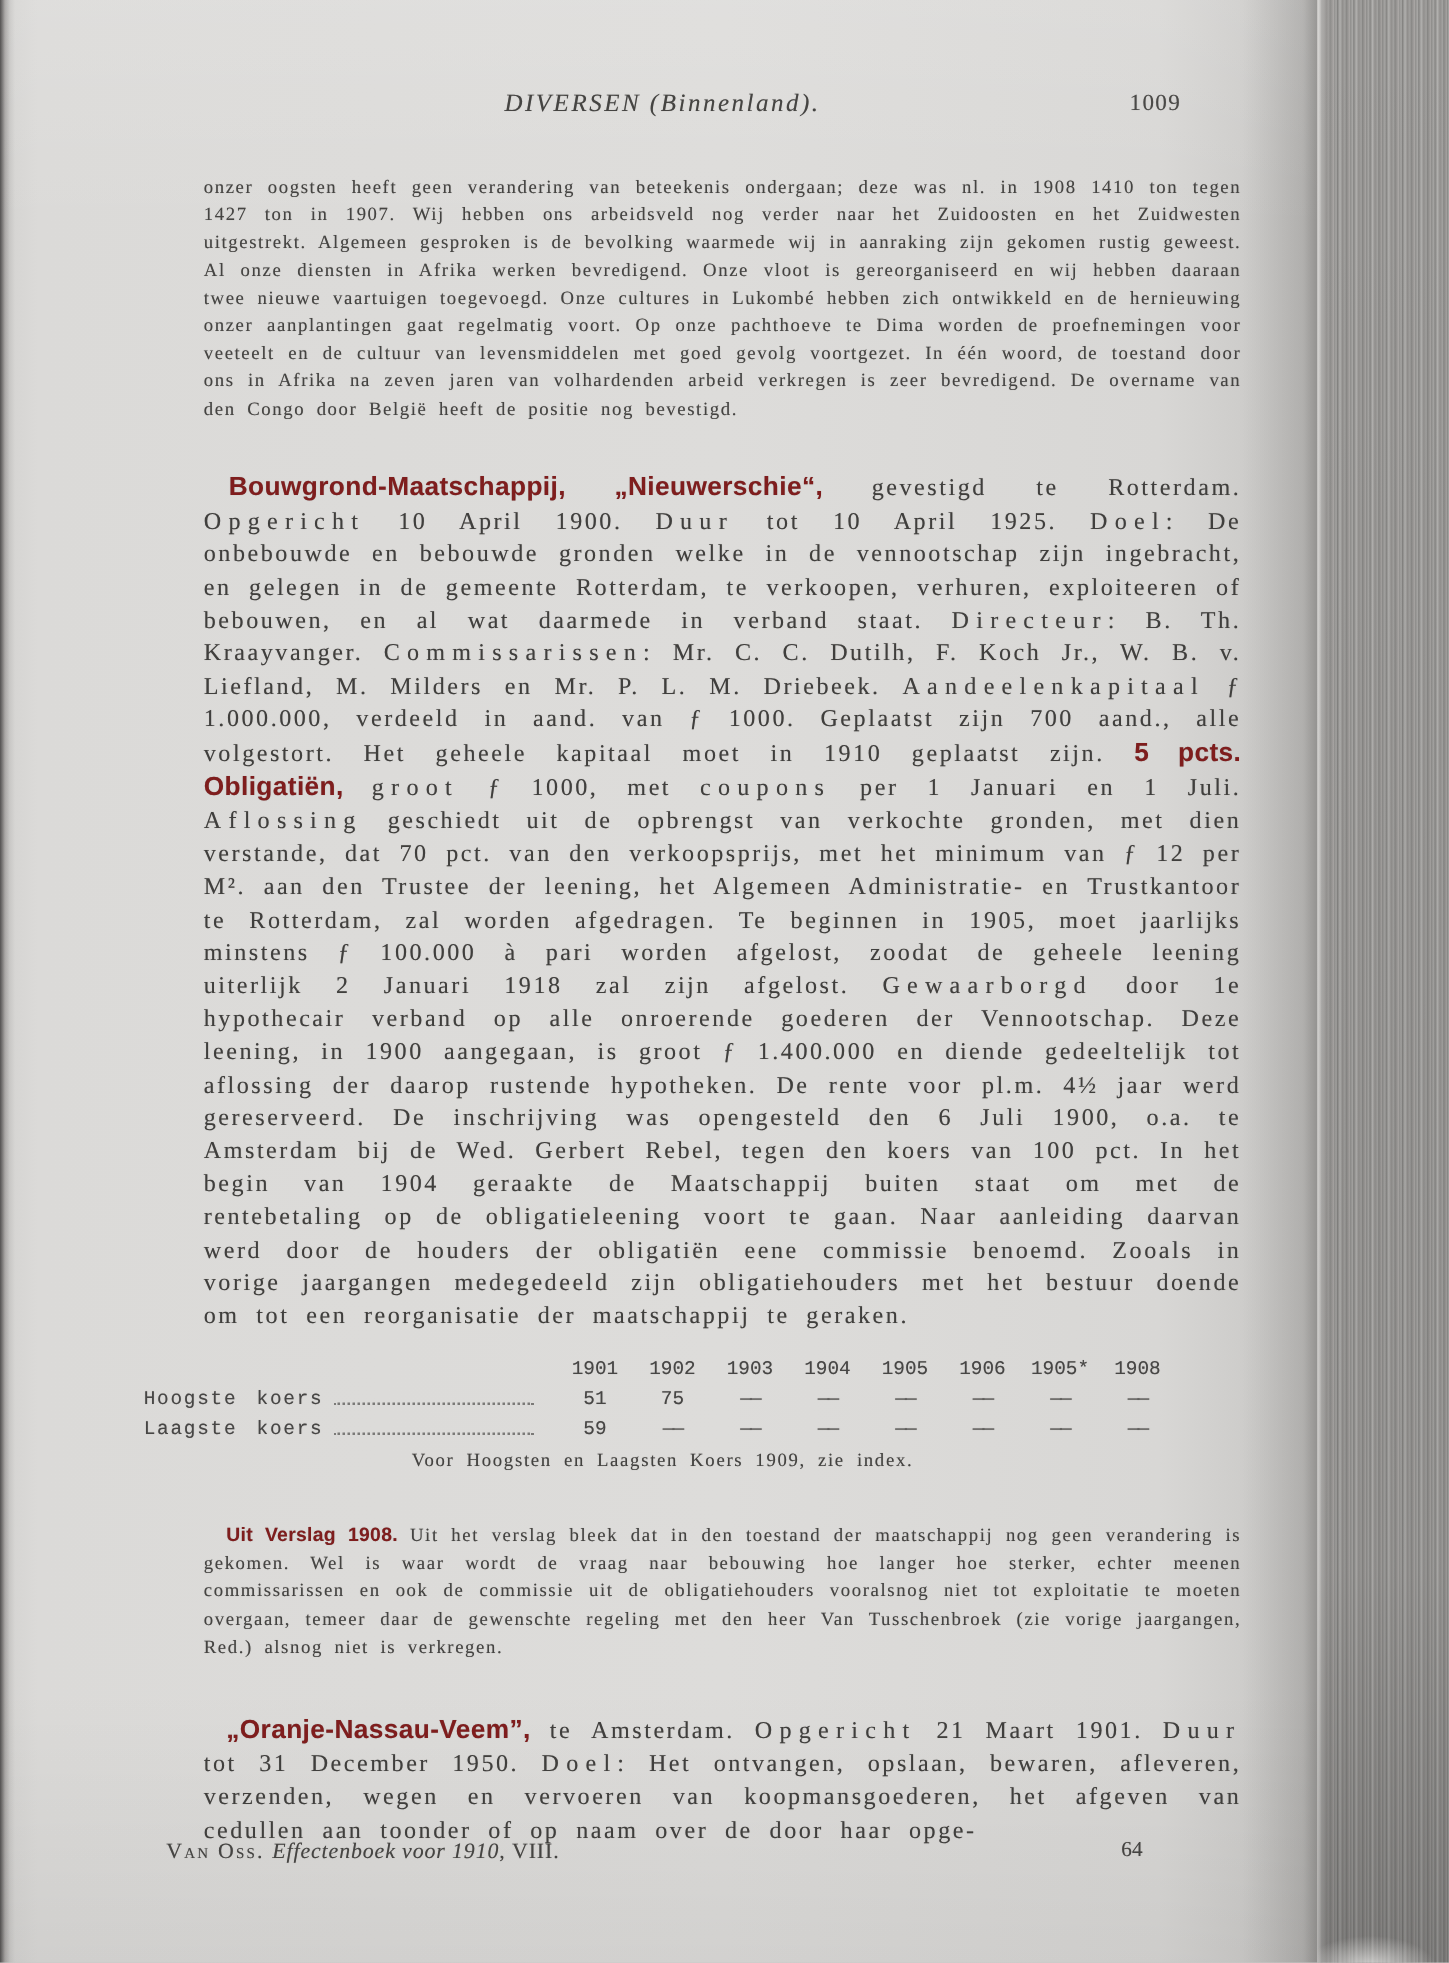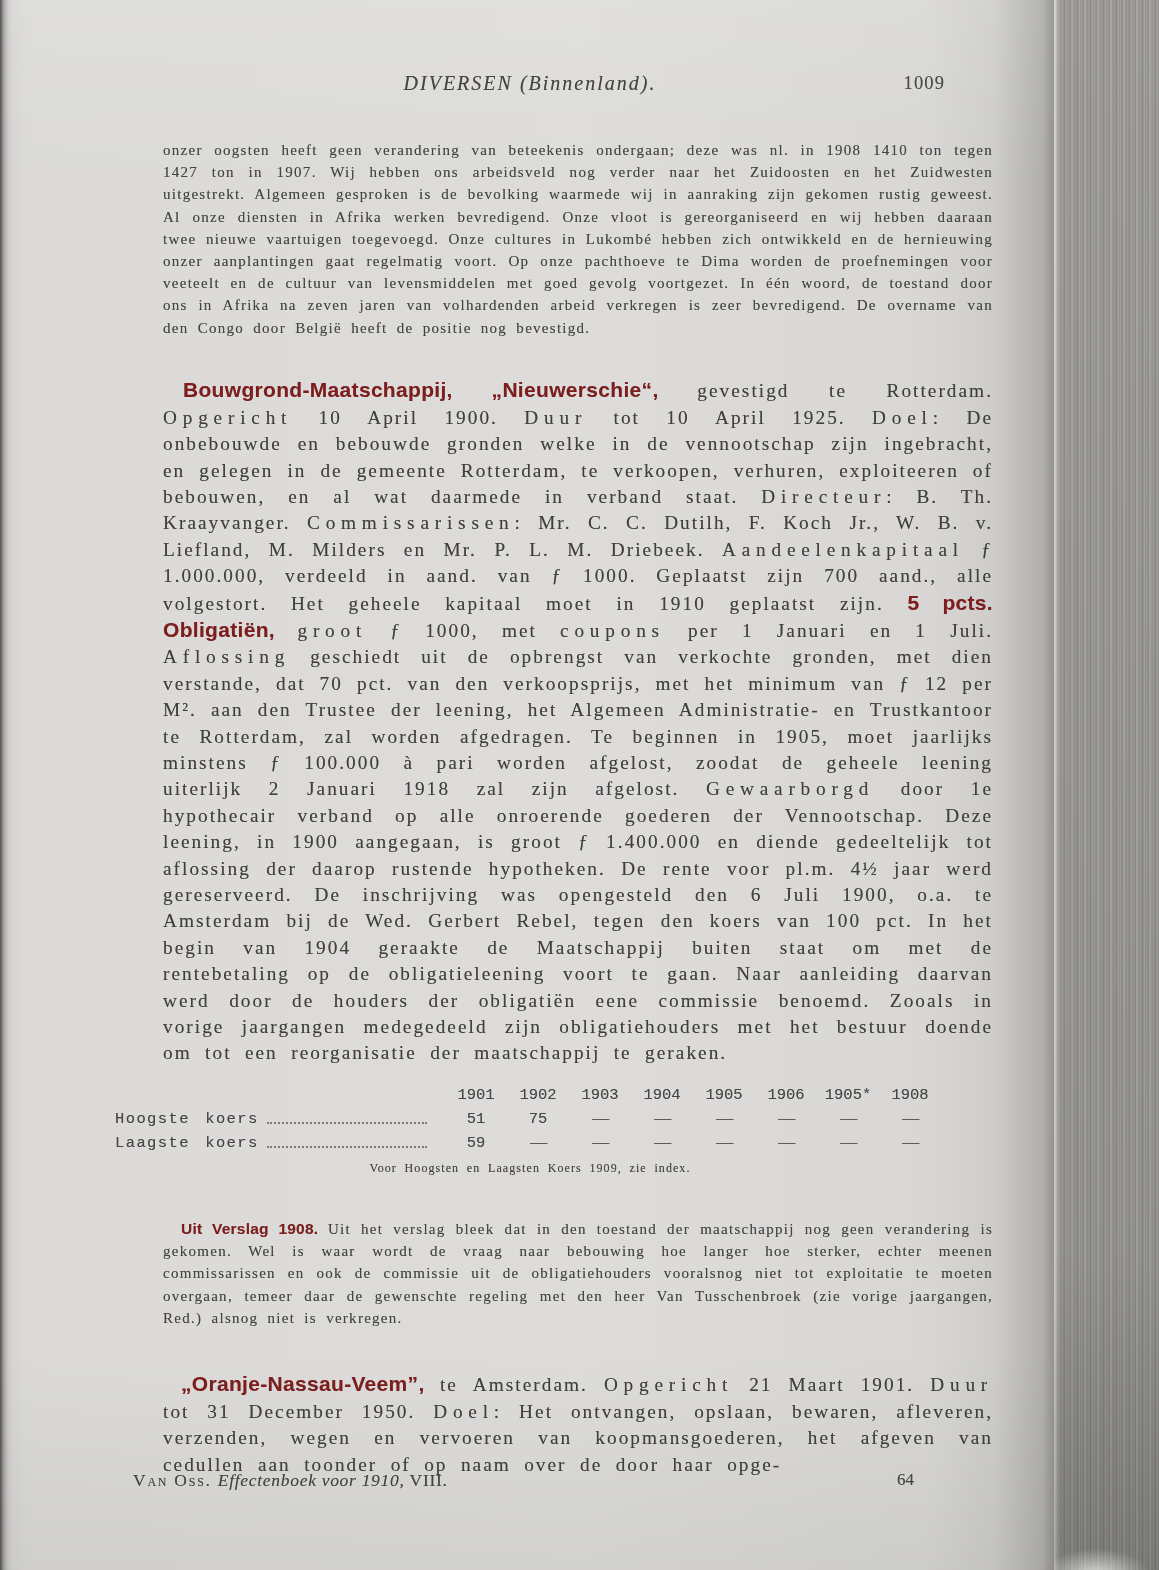--- a/index.html
+++ b/index.html
@@ -84,21 +84,21 @@
   
   .table-block { position: absolute; top: 1086px; left: 0; width: 830px; font-size: 15.5px; color: #474645; }
   .t-row { display: flex; align-items: baseline; height: 24px; font-family: Liberation Mono, monospace; }
   .t-spacer { flex: 0 0 330px; }
   .t-labelzone { flex: 0 0 330px; display: flex; align-items: flex-end; padding-right: 16px; box-sizing: border-box; }
   .t-label { white-space: nowrap; letter-spacing: 0.09em; word-spacing: 0.3em; }
   .t-dots { flex: 1 1 auto; border-bottom: 2px dotted #7b7a78; margin: 0 2px 4px 8px; height: 1px; }
   .t-cell { flex: 0 0 62px; text-align: center; }
   .t-dash { letter-spacing: -1.5px; color: #5d5c5a; }
   .t-footnote { margin-top: 5px; padding-left: 14px; font-size: 14.8px; letter-spacing: 0.07em; word-spacing: 0.22em; }
-  .t-indexnote { margin-top: 3px; text-align: center; font-size: 12px; letter-spacing: 0.09em; word-spacing: 0.3em; color: #444341; }
+  .t-indexnote { margin-top: 3px; text-align: center; font-size: 15px; letter-spacing: 0.09em; word-spacing: 0.3em; color: #444341; }
 
   
   .footer-row { position: absolute; top: 1470px; left: 0; width: 100%; height: 26px; font-size: 17.5px; color: #454442; }
   .imprint { position: absolute; left: 18px; top: 0; letter-spacing: 0.04em; }
   .sheet-number { position: absolute; left: 782px; top: 0; font-size: 17px; }
 </style>
 </head>
 <body>
 
 <div class="paper"></div>

